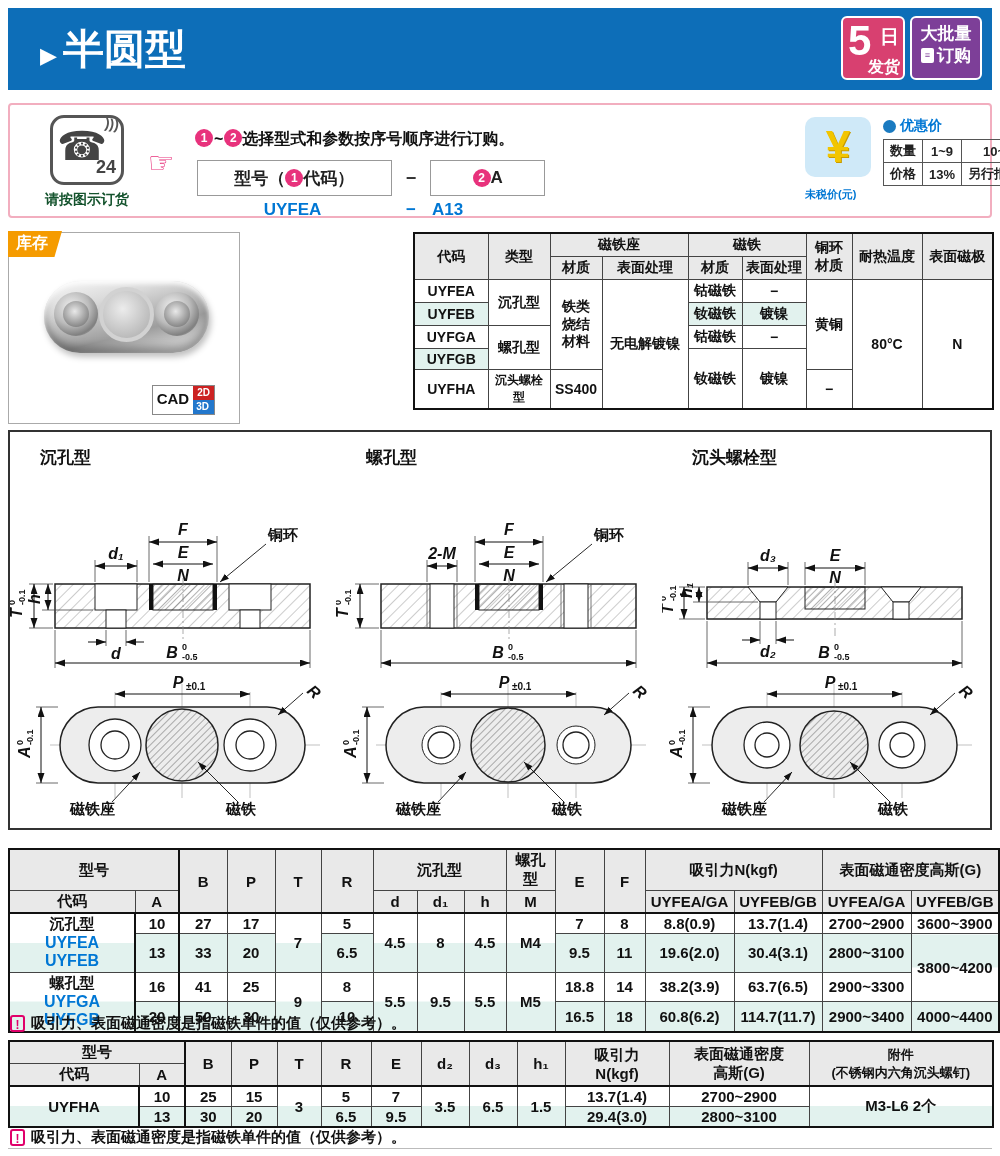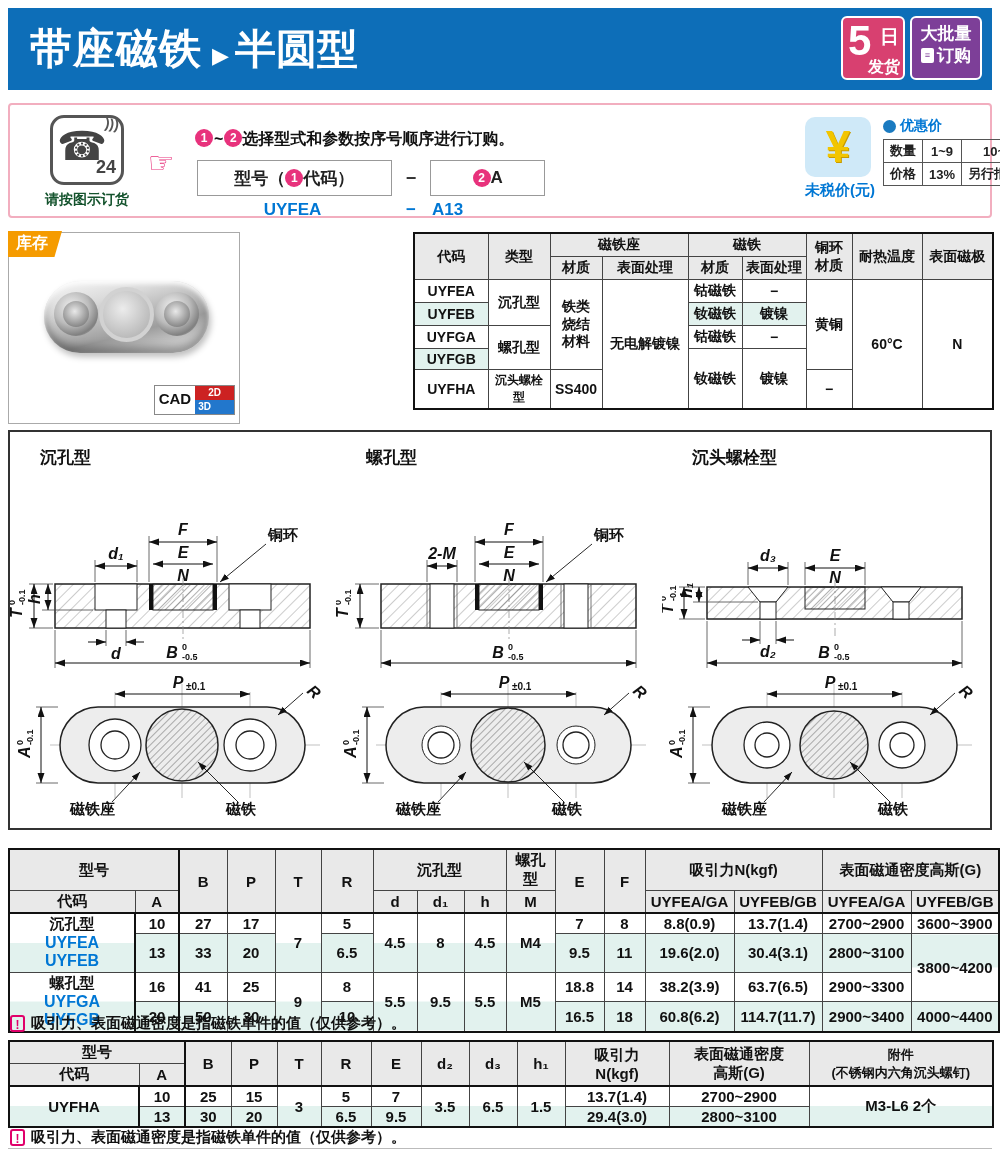--- a/index.html
+++ b/index.html
@@ -40,44 +40,44 @@
   .model-box { border:1.5px solid #999; background:#fff; height:36px; display:flex; align-items:center; justify-content:center; font-size:17px; font-weight:bold; color:#222; }
   .mb1 { width:195px; } .mb2 { width:115px; }
   .mdash { font-size:18px; font-weight:bold; color:#333; }
   .example-row { margin-top:4px; display:flex; font-size:17px; font-weight:bold; color:#0077d4; }
   .ex-code { width:195px; text-align:center; }
   .ex-dash { width:14px; margin:0 14px; text-align:center; }
   .ex-a { width:115px; text-align:left; }
   .price-wrap { position:absolute; left:795px; top:12px; width:180px; }
   .yen-box { width:66px; height:60px; background:#cfe9f8; border-radius:10px; text-align:center; }
   .yen { font-size:44px; font-weight:bold; color:#f2c500; line-height:60px; text-shadow:1px 1px 0 #c79a00; }
-  .yen-caption { font-size:15px; font-weight:bold; color:#0077d4; margin-top:4px; }
+  .yen-caption { font-size:11px; font-weight:bold; color:#0077d4; margin-top:10px; }
   .price-right { position:absolute; left:78px; top:0; }
   .price-title { font-size:14px; font-weight:bold; color:#0077d4; display:flex; align-items:center; gap:4px; }
   .dot { display:inline-block; width:13px; height:13px; border-radius:50%; background:#1a7ac0; }
   .price-tbl { border-collapse:collapse; margin-top:4px; }
   .price-tbl td { border:1px solid #555; font-size:13px; font-weight:bold; color:#222; padding:2px 6px; text-align:center; white-space:nowrap; }
 
   
   .photo-box { position:absolute; left:8px; top:232px; width:232px; height:192px; border:1px solid #aaa; background:#fff; }
   .stock-badge { position:absolute; left:-1px; top:-2px; background:#f59b00; color:#fff; font-size:16px; font-weight:bold; padding:2px 14px 3px 8px; clip-path:polygon(0 0,100% 0,86% 100%,0 100%); }
   .prod { position:absolute; left:35px; top:48px; width:165px; height:72px; border-radius:36px;
           background:linear-gradient(165deg,#fafafa 0%,#d9d9d9 30%,#9d9d9d 65%,#cfcfcf 85%,#eee 100%);
           box-shadow:inset 0 3px 4px rgba(255,255,255,.9), inset 0 -6px 8px rgba(0,0,0,.35), 2px 4px 6px rgba(0,0,0,.25); }
   .hole { position:absolute; top:11px; width:44px; height:44px; border-radius:50%;
           background:radial-gradient(circle at 40% 35%, #f2f2f2 0%, #bbb 45%, #808080 72%, #d8d8d8 100%); }
   .hole .inner { position:absolute; left:9px; top:9px; width:26px; height:26px; border-radius:50%;
           background:radial-gradient(circle at 45% 40%, #e9e9e9, #8b8b8b 70%, #666); }
   .hole-l { left:10px; } .hole-r { right:10px; }
   .mag-c { position:absolute; left:55px; top:6px; width:55px; height:55px; border-radius:50%; border:4px solid #d2d2d2;
           background:radial-gradient(circle at 42% 38%, #ececec, #b9b9b9 75%, #a0a0a0); }
-  .cad { position:absolute; right:4px; bottom:8px; display:flex; border:1px solid #888; background:#fff; }
+  .cad { position:absolute; right:24px; bottom:8px; display:flex; border:1px solid #888; background:#fff; }
   .cad-txt { font-size:15px; font-weight:bold; color:#111; padding:4px 4px; }
   .cad-23 { display:flex; flex-direction:column; }
-  .cad-2d { background:#cc2222; color:#fff; font-size:10px; font-weight:bold; padding:0 13px; line-height:14px; }
+  .cad-2d { background:#cc2222; color:#fff; font-size:10px; font-weight:bold; padding:0 4px; line-height:14px; }
   .cad-3d { background:#2277cc; color:#fff; font-size:10px; font-weight:bold; padding:0 3px; line-height:14px; }
 
   table.spec { position:absolute; left:413px; top:232px; border-collapse:collapse; table-layout:fixed; width:579px; }
   table.spec th, table.spec td { border:1px solid #444; font-size:14px; font-weight:bold; color:#111; text-align:center; padding:2px 1px; }
   table.spec th { background:#e9e9e9; }
   table.spec { border:2px solid #111; }
   .mag-code { color:#0077d4; font-size:15px; }
   .magenta { color:#c4007a; }
   .cyan-row td.stripe { background:#e2f2ee; }
   .prewrap { white-space:pre-line; line-height:1.25; }
@@ -108,21 +108,20 @@
   .warn-ico { display:inline-block; min-width:15px; height:17px; border:2px solid #e0006a; border-radius:3px; color:#e0006a; font-size:12px; font-weight:bold; text-align:center; line-height:16px; padding:0 2px; }
   .bottom-rule { position:absolute; left:8px; top:1148px; width:984px; border-top:1.5px solid #bbb; }
 </style>
 </head>
 <body>
 
 <div class="page">
 
   <div class="hdr">
     <div class="hdr-title">
-      <span class="t-main">带座磁铁</span>
       <span class="t-arrow">▶</span>
       <span class="t-sub">半圆型</span>
     </div>
     <div class="hdr-badges">
       <div class="badge badge-ship">
         <span class="b5">5</span>
         <span class="bday">日</span>
         <span class="bship">发货</span>
       </div>
       <div class="badge badge-bulk">
@@ -249,21 +248,21 @@
     <tr>
       <td class="mag-code">UYFEA</td>
       <td rowspan="2">沉孔型</td>
       <td rowspan="4" class="prewrap">铁类
 烧结
 材料</td>
       <td rowspan="5">无电解镀镍</td>
       <td>钴磁铁</td>
       <td>−</td>
       <td rowspan="4">黄铜</td>
-      <td rowspan="5">60°C</td>
+      <td rowspan="5">80°C</td>
       <td rowspan="5">N</td>
     </tr>
     <tr class="cyan-row">
       <td class="mag-code stripe">UYFEB</td>
       <td class="stripe">钕磁铁</td>
       <td class="stripe">镀镍</td>
     </tr>
     <tr>
       <td class="mag-code">UYFGA</td>
       <td rowspan="2">螺孔型</td>

